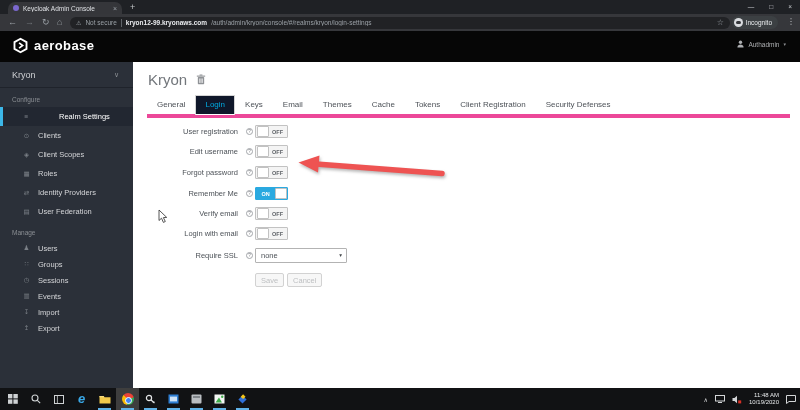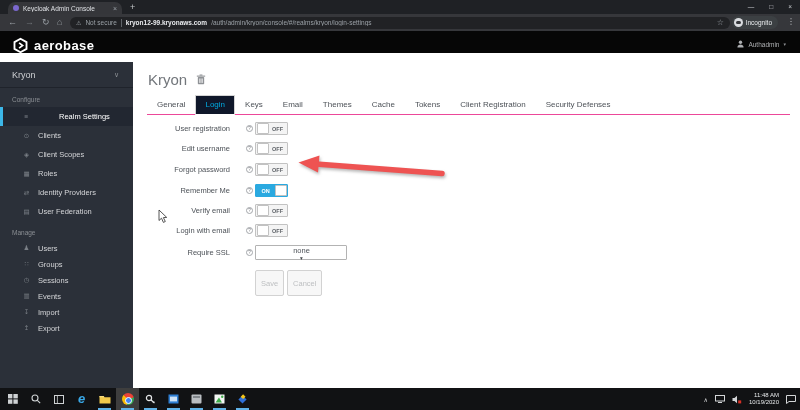--- a/index.html
+++ b/index.html
@@ -29,21 +29,21 @@
   .star-ic { font-size:8px; color:#9aa0a6; }
   .incog { position:absolute; right:22px; top:2px; height:13px; border-radius:7px; background:#3c4043;
            display:flex; align-items:center; gap:3px; padding:0 6px 0 2px; }
   .incog-circle { width:9px; height:9px; border-radius:50%; background:#dadce0; position:relative; }
   .incog-circle::after { content:''; position:absolute; left:2px; top:3px; width:5px; height:3px;
                          border-radius:2px; background:#35363a; }
   .incog-label { font-size:6.5px; color:#e8eaed; }
   .menu-dots { position:absolute; right:5px; top:3px; font-size:8px; color:#c9ccd0; }
 
   
-  #navbar { position:absolute; left:0; top:31px; width:800px; height:22px; background:#060606; }
+  #navbar { position:absolute; left:0; top:31px; width:800px; height:31px; background:#060606; }
   .brand { position:absolute; left:12px; top:6px; display:flex; align-items:center; gap:5px; }
   .brand-name { font-size:13px; font-weight:bold; color:#fff; letter-spacing:0.4px; }
   .userbox { position:absolute; right:14px; top:9px; display:flex; align-items:center; gap:4px; }
   .user-name { font-size:6.5px; color:#aeb0b3; }
   .user-caret { font-size:5px; color:#8e9093; }
 
   
   #sidebar { position:absolute; left:0; top:62px; width:133px; height:326px; background:#2b3039; }
   .realm-sel { height:26px; border-bottom:1px solid #1f232b; display:flex; align-items:center;
                justify-content:space-between; padding:0 14px 0 12px; cursor:pointer; }
@@ -55,49 +55,49 @@
   .manage-sec .nav-item { height:16px; }
   .ni-icon { font-size:6.5px; color:#7b8087; width:9px; text-align:center; }
   .ni-label { font-size:7.5px; color:#d4d5d8; white-space:nowrap; }
   .nav-item.active { background:#222731; border-left-color:#3cb7e8; }
   .nav-item.active .ni-label { color:#ffffff;padding-left:21px; }
 
   
   #main { position:absolute; left:133px; top:62px; width:667px; height:326px; background:#fff; }
   .page-head { display:flex; align-items:center; gap:9px; padding:9px 0 0 15px; }
   .page-title { font-size:15px; color:#72767b; }
-  .tabs { margin:7px 10px 0 14px; display:flex; border-bottom:1px solid #ec4899; }
+  .tabs { margin:7px 10px 0 14px; display:flex; border-bottom:4px solid #ec4899; }
   .tab-item { font-size:8px; color:#4d5258; padding:4px 9px 5px; border:1px solid transparent;
               margin-bottom:-1px; cursor:pointer; white-space:nowrap; }
   .tab-item.active { color:#00a9e0; background:#0f172a; border-color:#d4d4d4;
                      border-bottom-color:#fff; }
   .form { margin-top:3px; }
   .form-row { display:flex; align-items:center; height:20px; }
   .row-select { height:24px; }
-  .label-cell { width:120px; display:flex; justify-content:flex-end; align-items:center; gap:16px; }
+  .label-cell { width:120px; display:flex; justify-content:flex-end; align-items:center; gap:8px; }
   .f-label { font-size:7.5px; color:#4d5258; white-space:nowrap; }
   .help { width:7px; height:7px; border-radius:50%; border:1px solid #a3a6aa; color:#72767b;
           font-size:4.5px; line-height:5px; text-align:center; flex:0 0 auto; }
-  .control { margin-left:2px;flex-direction:column; }
+  .control { margin-left:2px; }
   .toggle { width:33px; height:13px; border:1px solid #c2c2c2; border-radius:1px; position:relative;
             background:#f4f4f4; cursor:pointer; }
   .toggle .knob { position:absolute; top:0.5px; width:12px; height:10.5px; background:#fff;
                   border:1px solid #c2c2c2; border-radius:1px; }
   .toggle.off .knob { left:0.5px; }
   .toggle.on  .knob { right:0.5px; }
   .toggle .state { position:absolute; top:3px; font-size:5.5px; font-weight:bold; text-align:center; }
   .toggle.off .state { left:12px; right:0; color:#5f6368; }
   .toggle.on  { background:#2aa9e0; border-color:#2aa9e0; }
   .toggle.on  .state { left:0; right:12px; color:#fff; }
   .select { width:92px; height:15px; border:1px solid #b3b3b3; border-radius:1px; background:#fff;
             display:flex; align-items:center; justify-content:space-between; padding:0 4px 0 5px;
             font-size:7.5px; color:#4d5258; cursor:pointer; }
   .sel-caret { font-size:5.5px; color:#44484c; }
   .btn-row { display:flex; gap:3px; margin-left:122px; margin-top:6px; }
-  .btn { height:26px; padding:0 5px; font-size:7.5px; color:#bdbfc1; background:#f7f7f7;
+  .btn { height:14px; padding:0 5px; font-size:7.5px; color:#bdbfc1; background:#f7f7f7;
          border:1px solid #d2d2d2; border-radius:2px; display:flex; align-items:center; cursor:pointer; }
 
   
   #taskbar { position:absolute; left:0; top:388px; width:800px; height:22px; background:#111214;
              display:flex; align-items:center; }
   .tb-cell { width:23px; height:22px; display:flex; align-items:center; justify-content:center;
              position:relative; flex:0 0 auto; cursor:pointer; }
   .tb-cell.open::after { content:''; position:absolute; left:5px; right:5px; bottom:0; height:2px;
                          background:#5fb2e8; }
   .tb-cell.chrome-active { background:#3e3e3e; }

